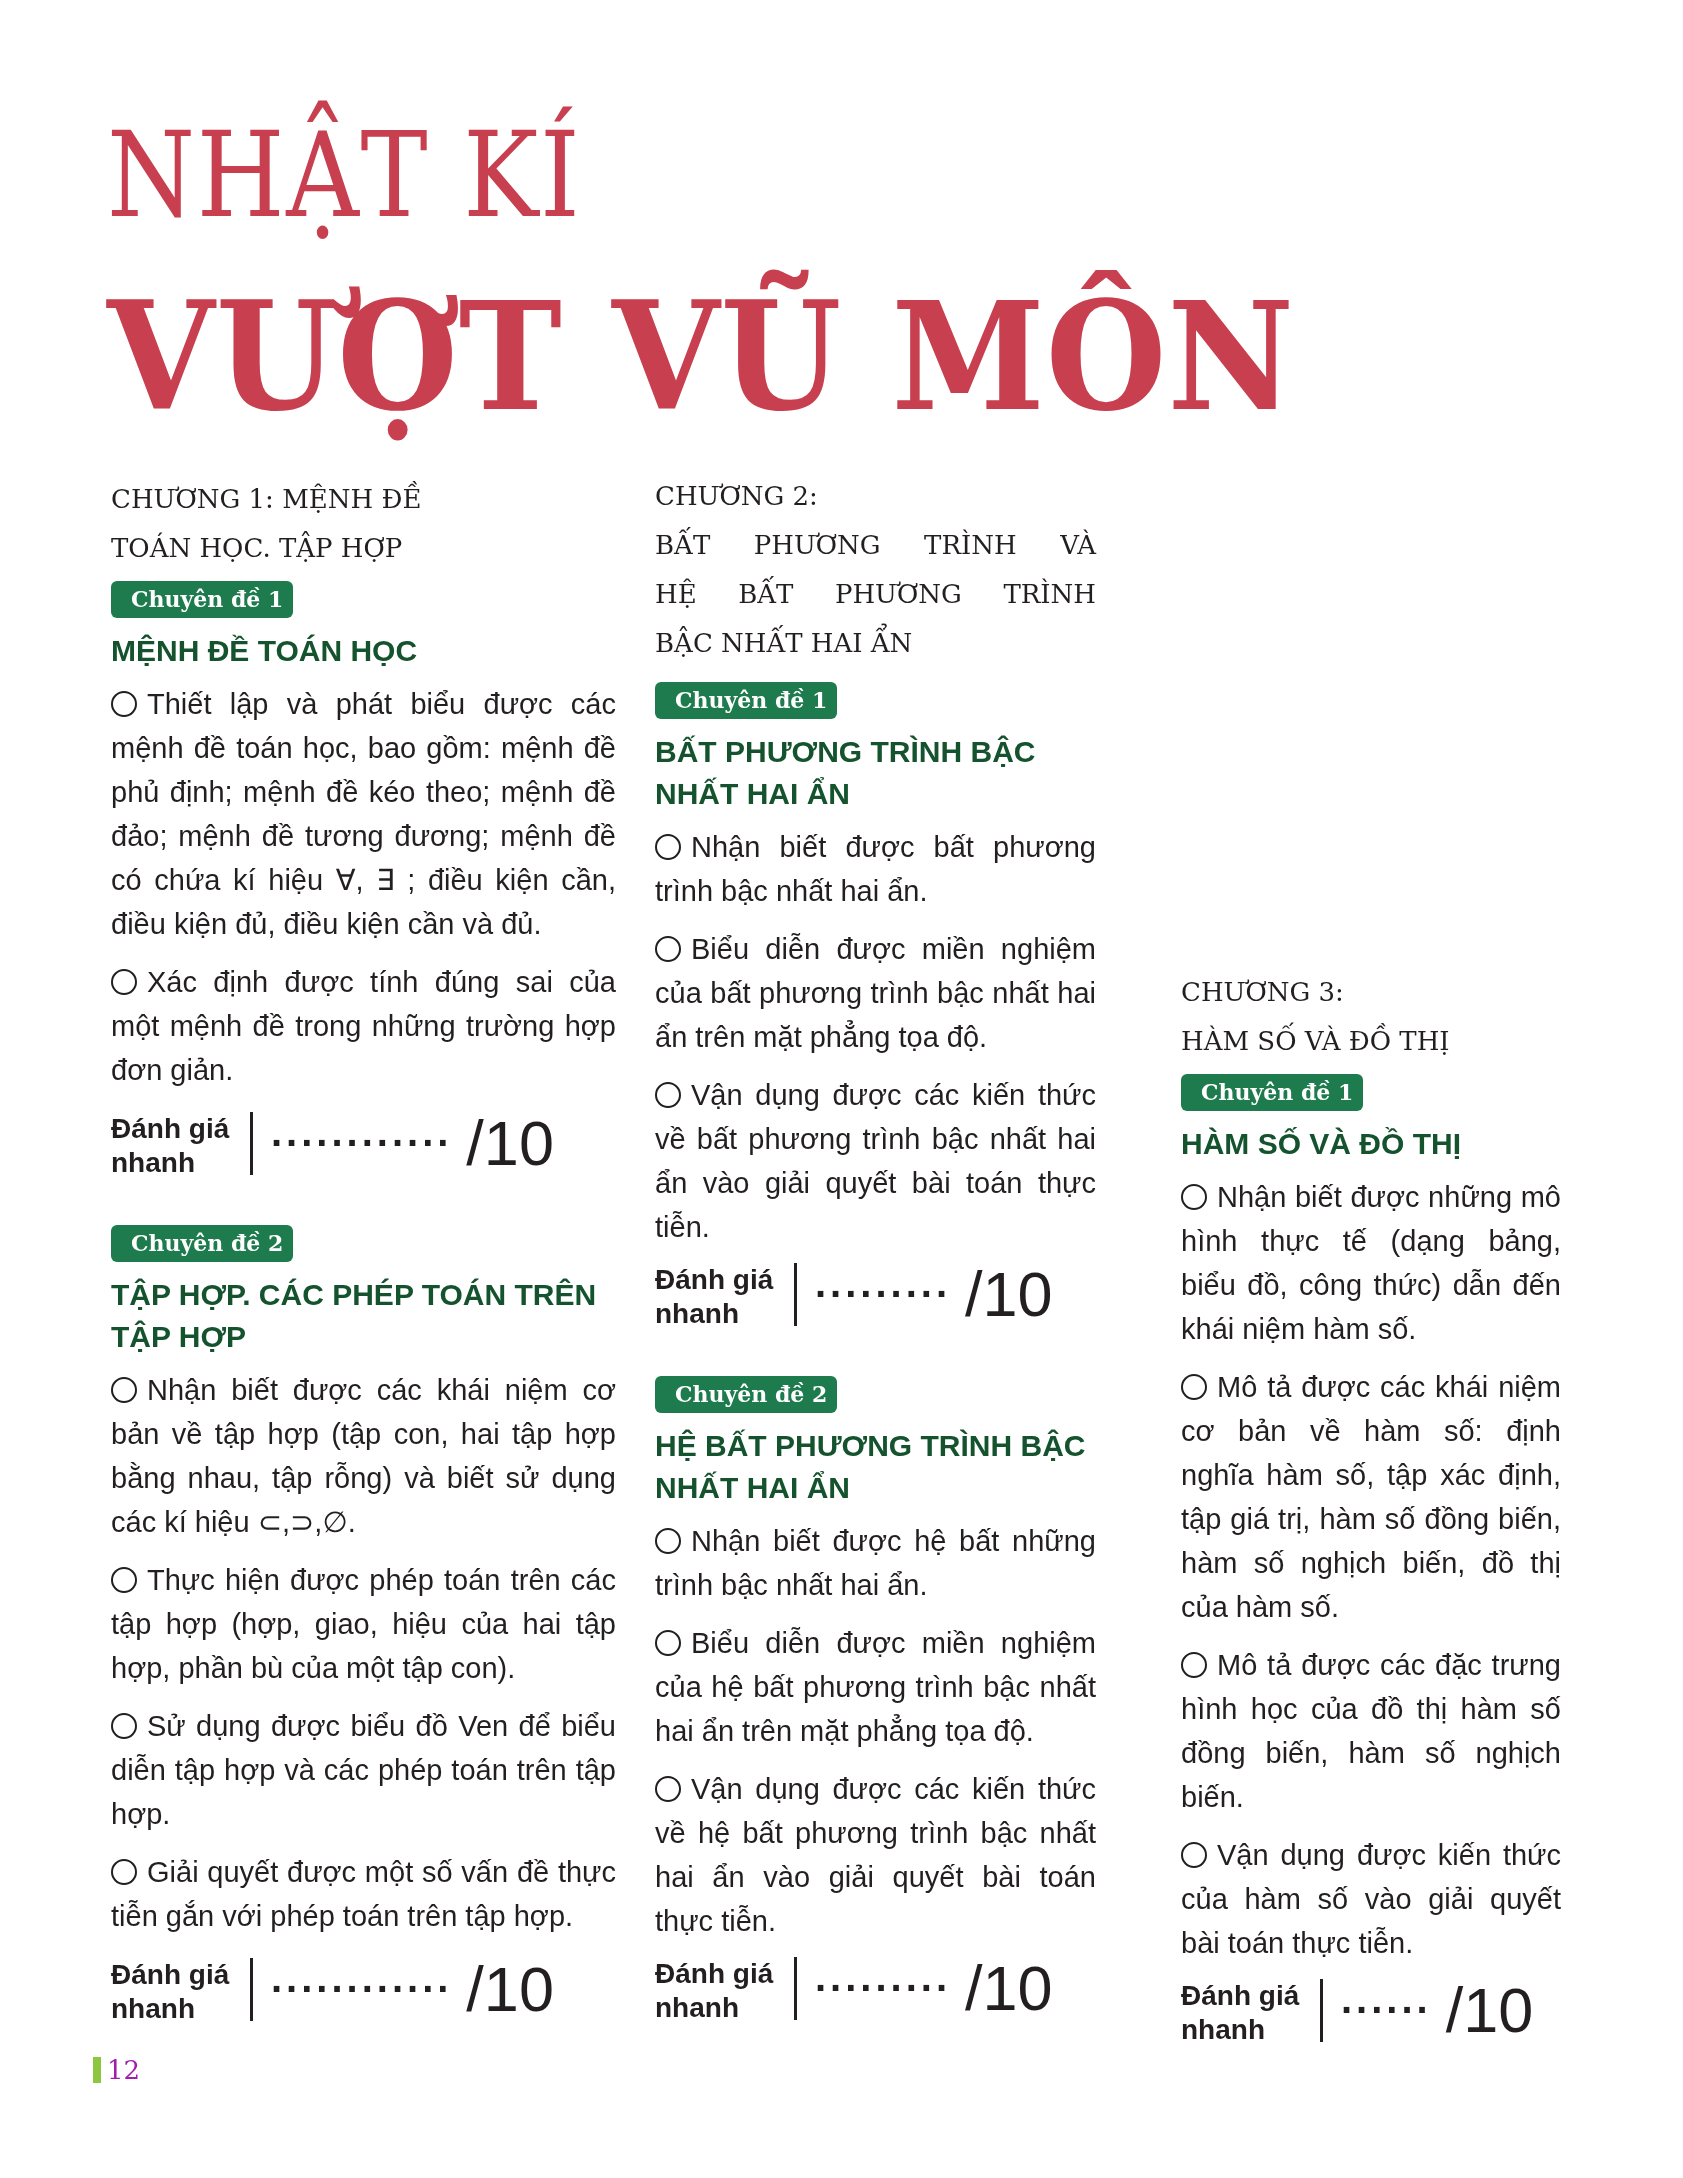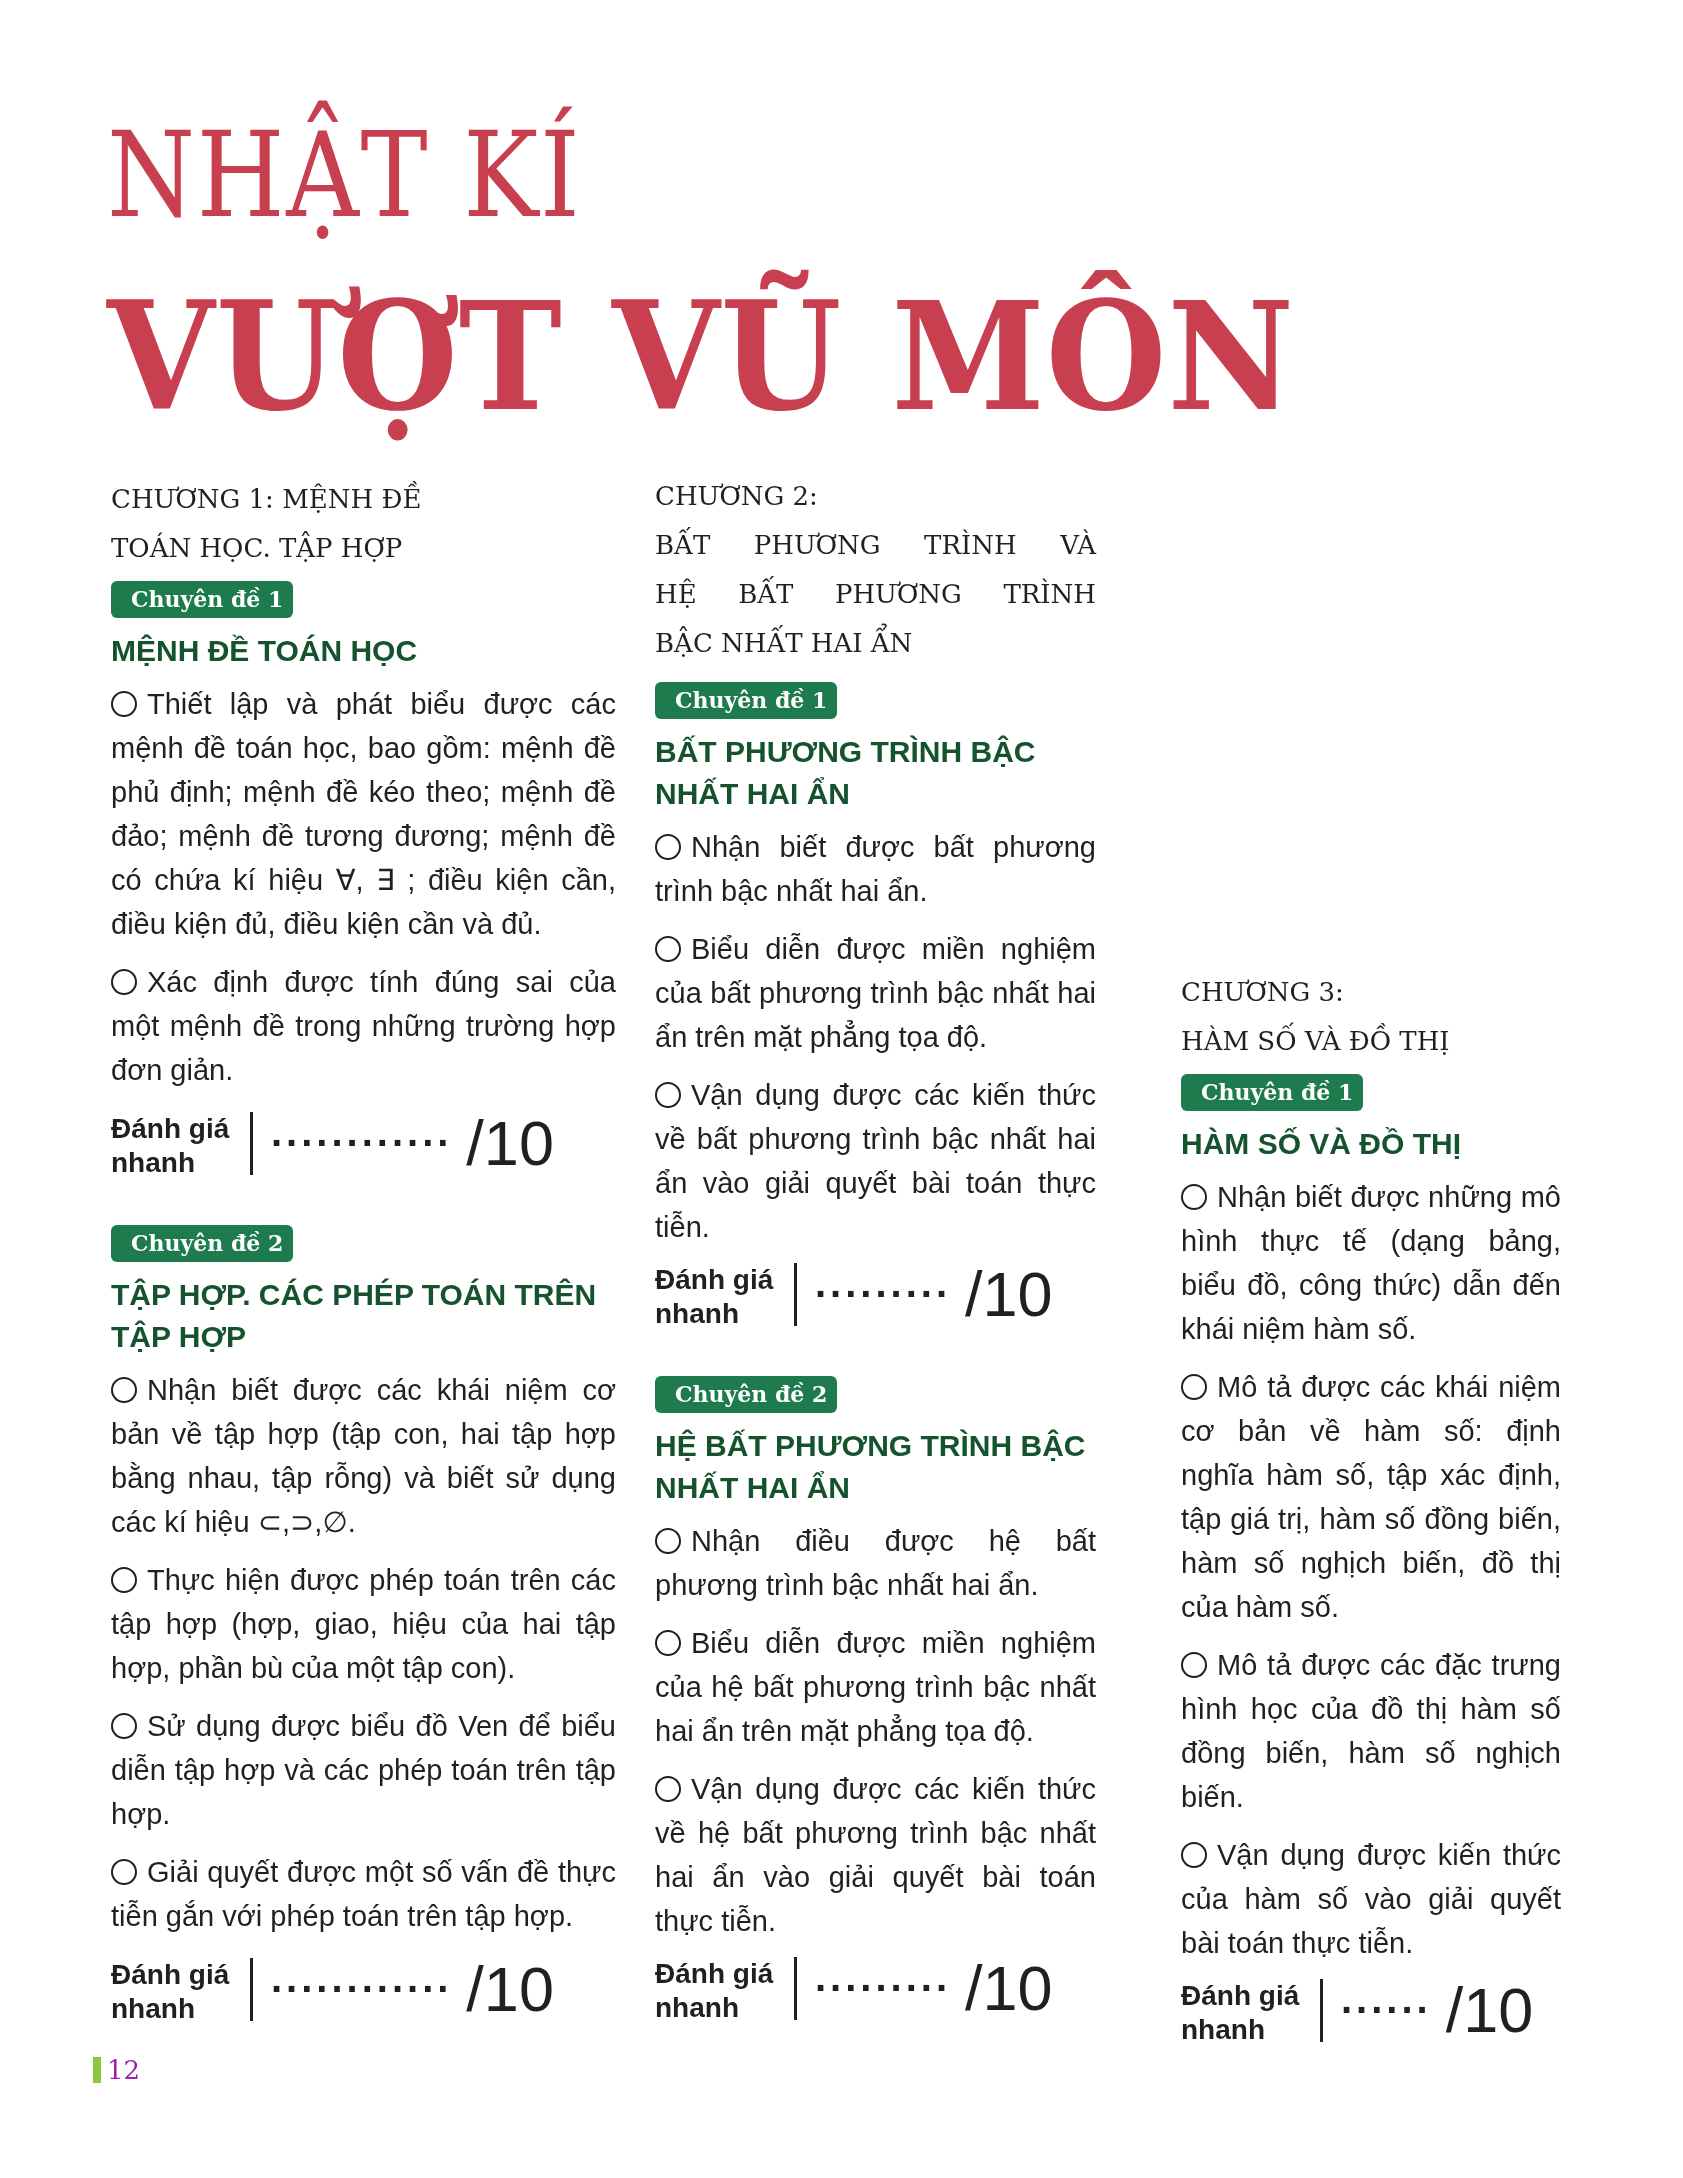--- a/index.html
+++ b/index.html
@@ -91,21 +91,21 @@
       </div>
     <div class="rating-sep"></div>
     <div class="rating-dots">.........</div>
     <div class="rating-score">/10</div>
   </div>
 
   <div style="height:44px"></div>
 
   <div class="badge">Chuyên đề 2</div>
   <div class="topic">HỆ BẤT PHƯƠNG TRÌNH BẬC NHẤT HAI ẨN</div>
-  <div class="item"><span class="circle"></span><span>Nhận điều được hệ bất phương trình bậc nhất hai ẩn.</span></div>
+  <div class="item"><span class="circle"></span><span>Nhận biết được hệ bất những trình bậc nhất hai ẩn.</span></div>
   <div class="item"><span class="circle"></span><span>Biểu diễn được miền nghiệm của hệ bất phương trình bậc nhất hai ẩn trên mặt phẳng tọa độ.</span></div>
   <div class="item"><span class="circle"></span><span>Vận dụng được các kiến thức về hệ bất phương trình bậc nhất hai ẩn vào giải quyết bài toán thực tiễn.</span></div>
   <div class="rating" style="margin-top:10px">
     <div class="rating-label">
         <div>Đánh giá</div>
         <div>nhanh</div>
       </div>
     <div class="rating-sep"></div>
     <div class="rating-dots">.........</div>
     <div class="rating-score">/10</div>

